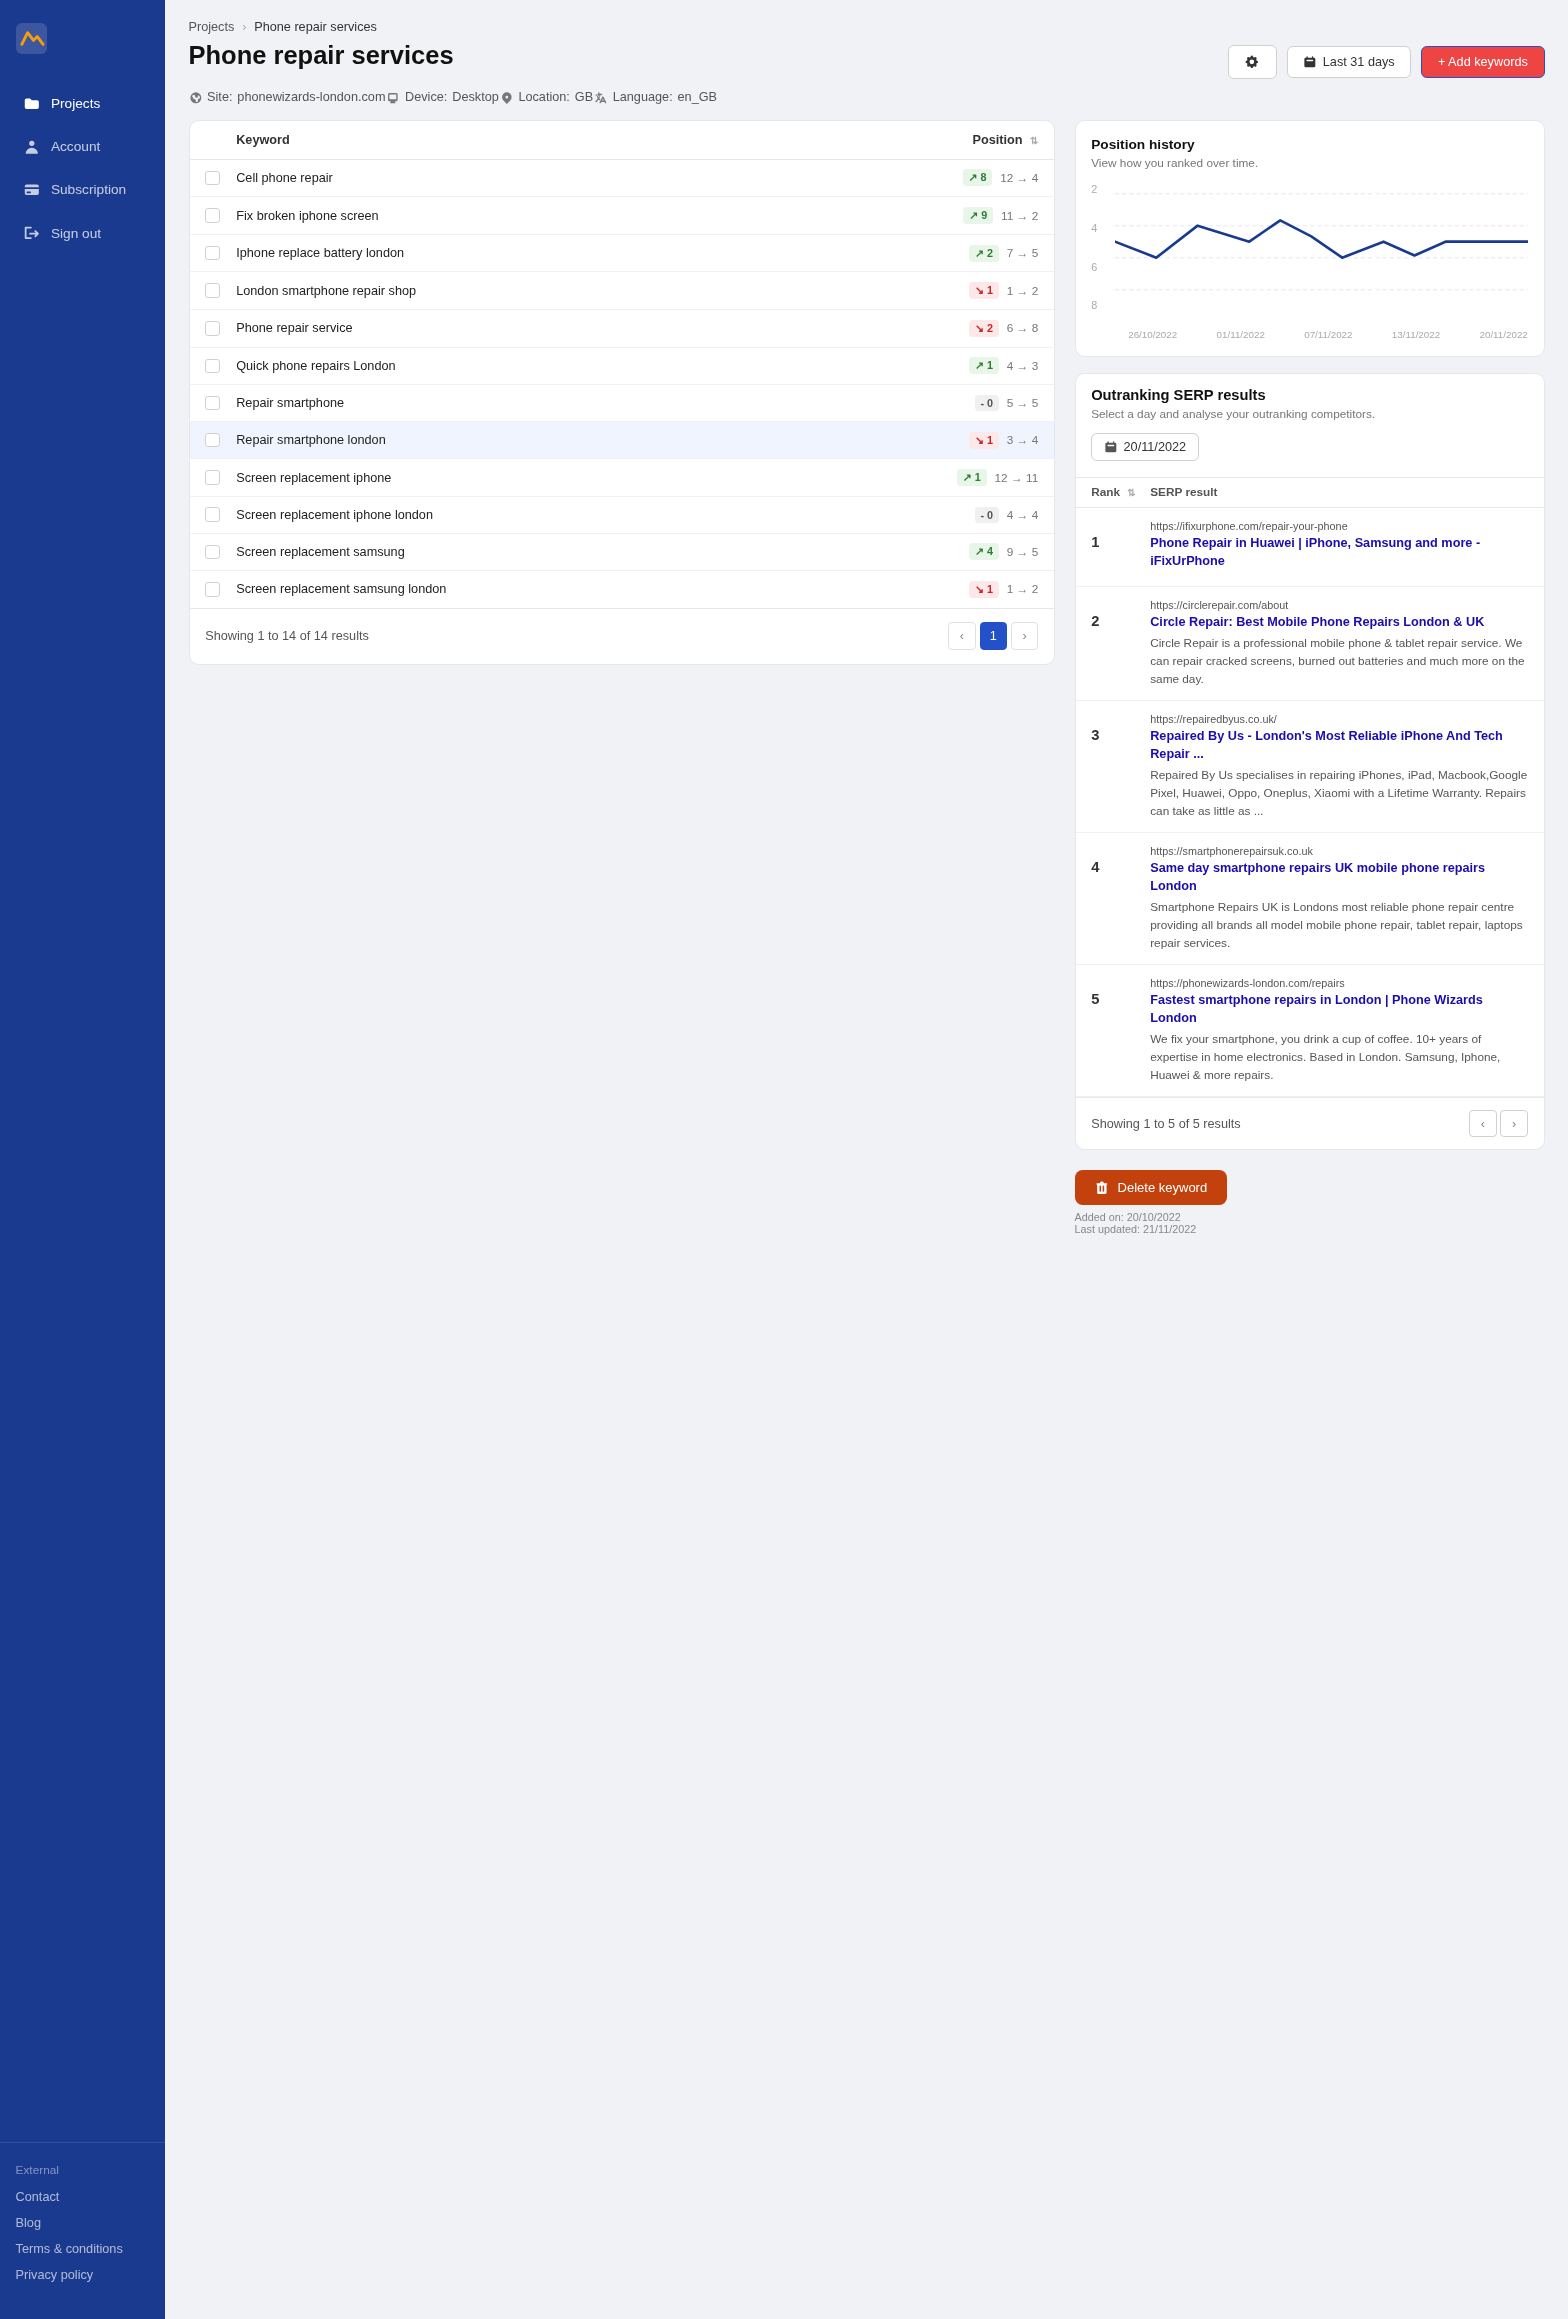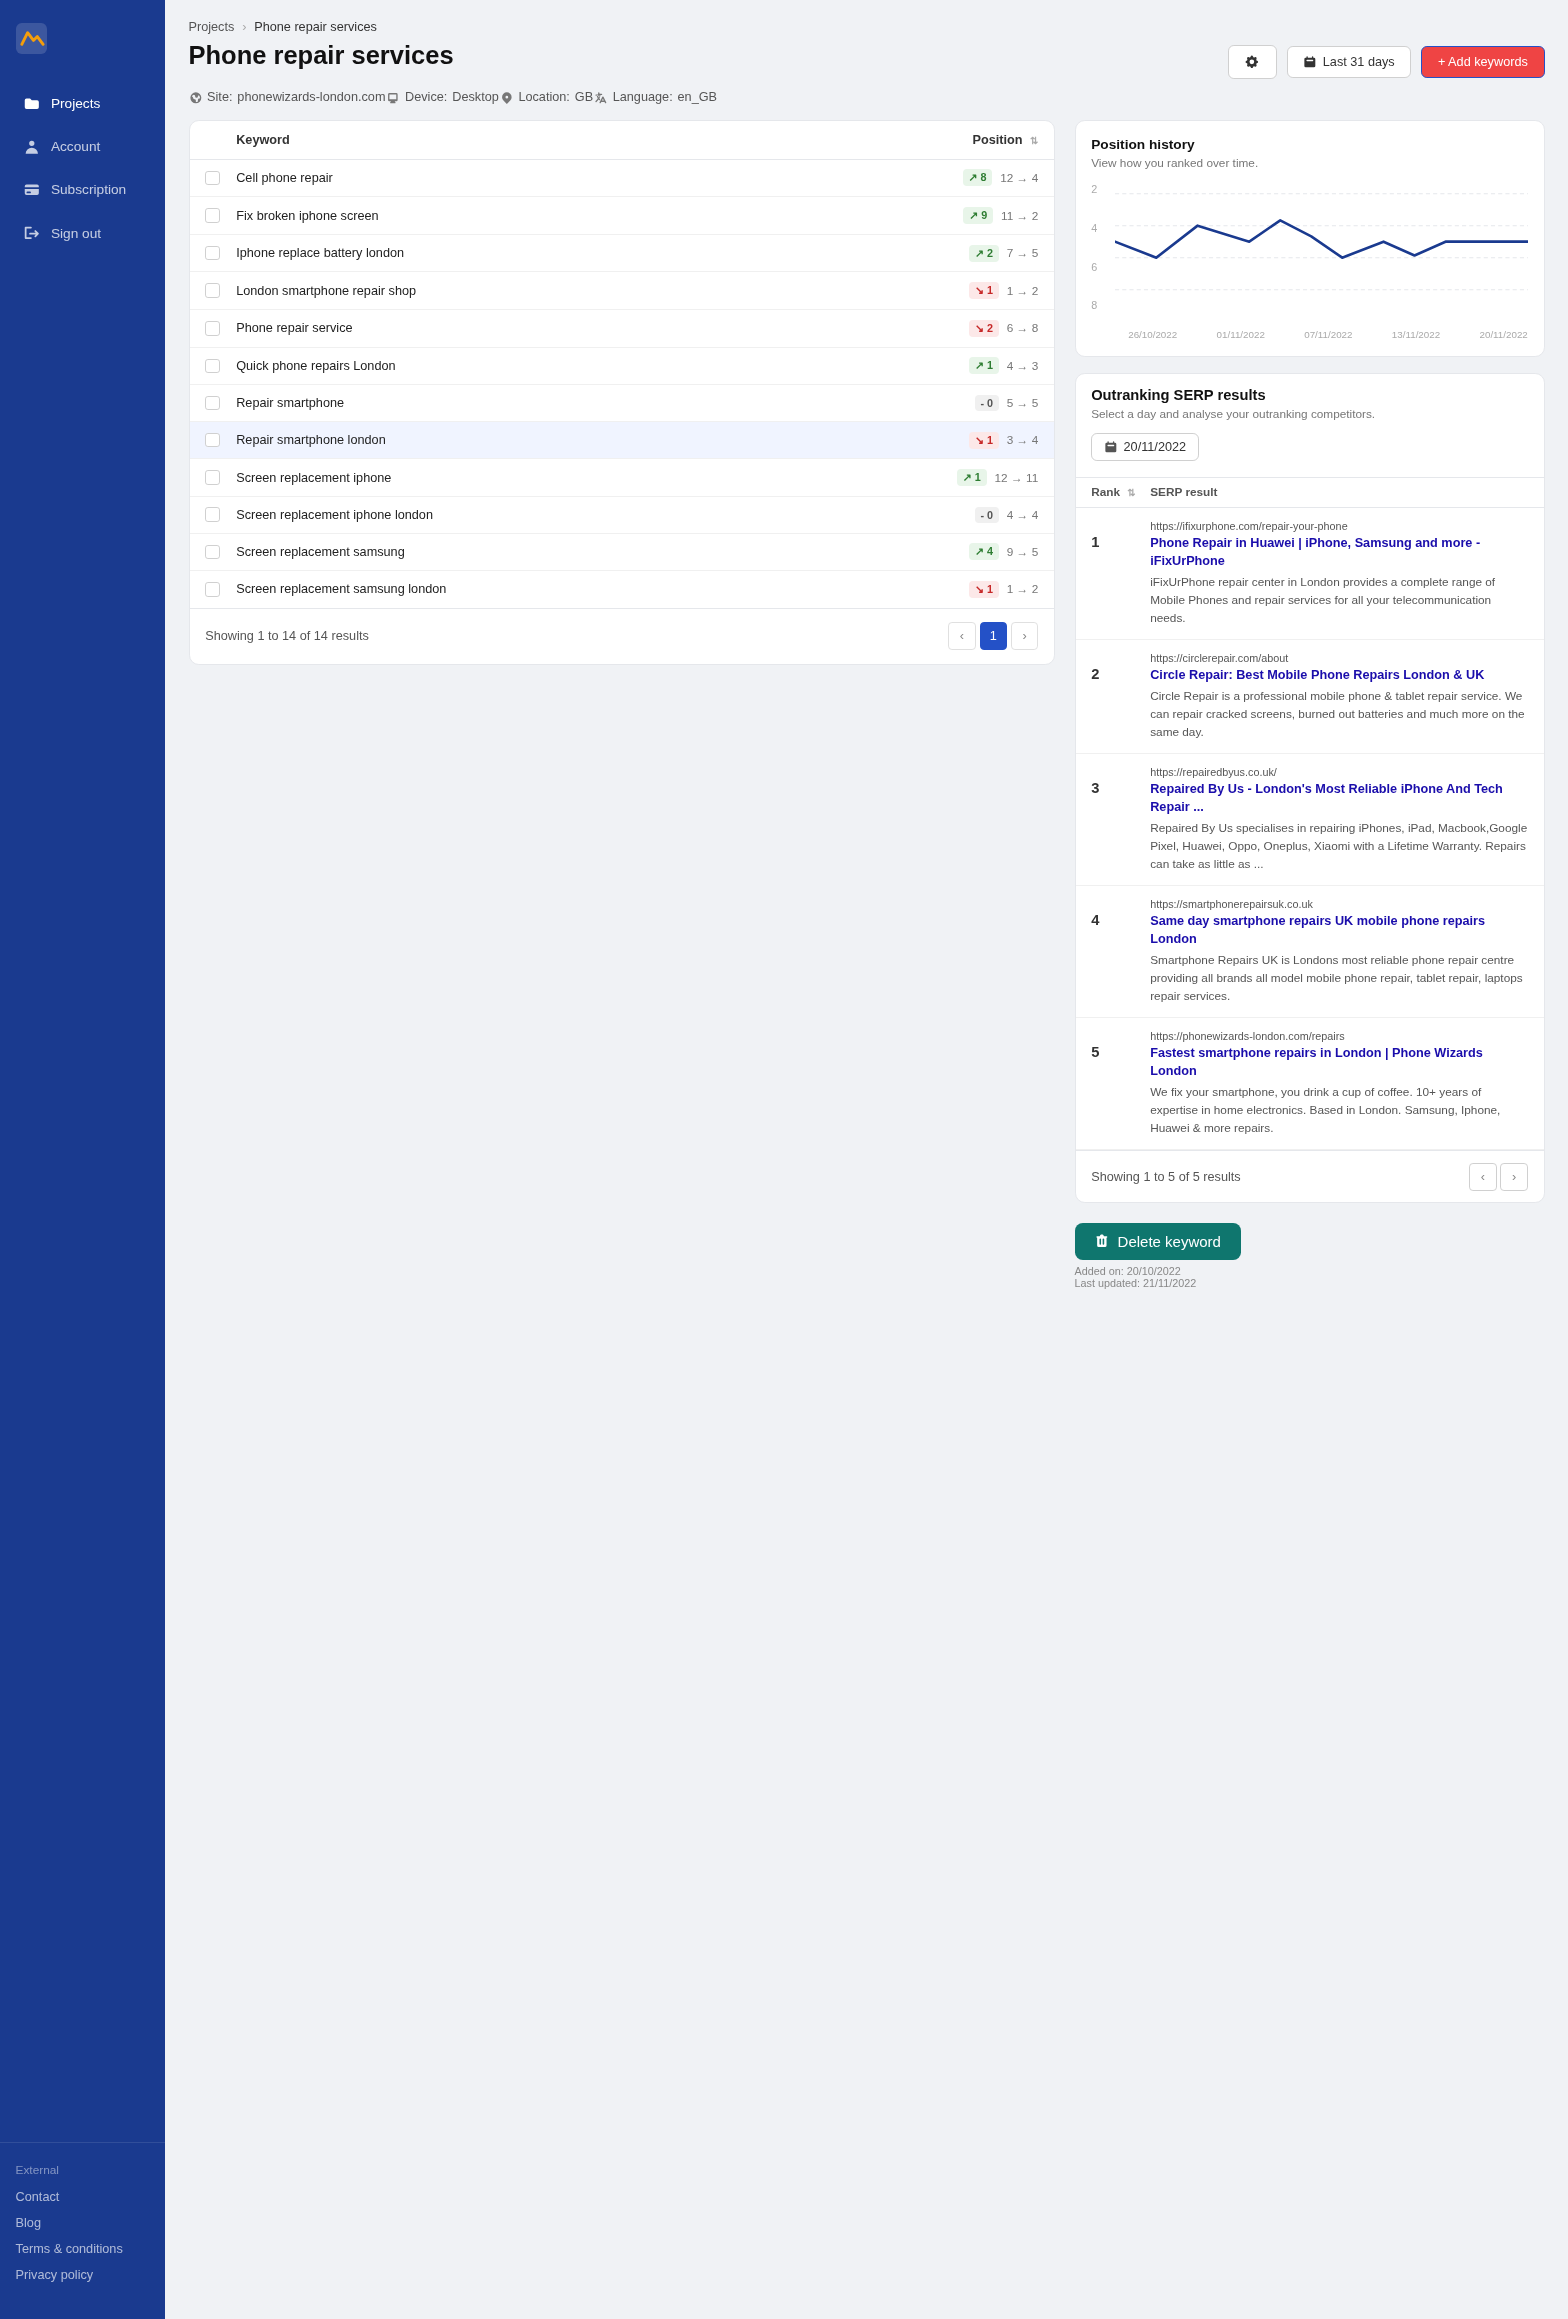--- a/index.html
+++ b/index.html
@@ -249,23 +249,23 @@
     .serp-nav-btn {
       width: 27.4px; height: 27.4px;
       display: flex; align-items: center; justify-content: center;
       border-radius: 3.9px; border: 1px solid #d0d0d0;
       cursor: pointer; color: #888; background: #fff;
     }
 
     
     .delete-btn {
       display: inline-flex; align-items: center; gap: 7.8px;
-      background: #0f766e; color: #fff;
+      background: #c2410c; color: #fff;
       padding: 9.8px 19.6px; border-radius: 7.8px;
-      font-size: 15px; font-weight: 500;
+      font-size: 13px; font-weight: 500;
       cursor: pointer; border: none;
       margin-top: 3.9px;
     }
 
     .kd-footer-meta {
       font-size: 10.8px; color: #888;
       margin-top: 5.9px;
     }
 
     
@@ -574,21 +574,20 @@
             <span style="margin-left:3.9px;color:#aaa;font-size:9.8px">⇅</span>
           </div>
           <div>SERP result</div>
         </div>
         <div id="serp-body">
             <div class="serp-row">
     <div class="serp-rank">1</div>
     <div>
       <div class="serp-result-url">https://ifixurphone.com/repair-your-phone</div>
       <div class="serp-result-title">Phone Repair in Huawei | iPhone, Samsung and more - iFixUrPhone</div>
-      <div class="serp-result-desc">iFixUrPhone repair center in London provides a complete range of Mobile Phones and repair services for all your telecommunication needs.</div>
     </div>
   </div>
             <div class="serp-row">
     <div class="serp-rank">2</div>
     <div>
       <div class="serp-result-url">https://circlerepair.com/about</div>
       <div class="serp-result-title">Circle Repair: Best Mobile Phone Repairs London &amp; UK</div>
       <div class="serp-result-desc">Circle Repair is a professional mobile phone &amp; tablet repair service. We can repair cracked screens, burned out batteries and much more on the same day.</div>
     </div>
   </div>

